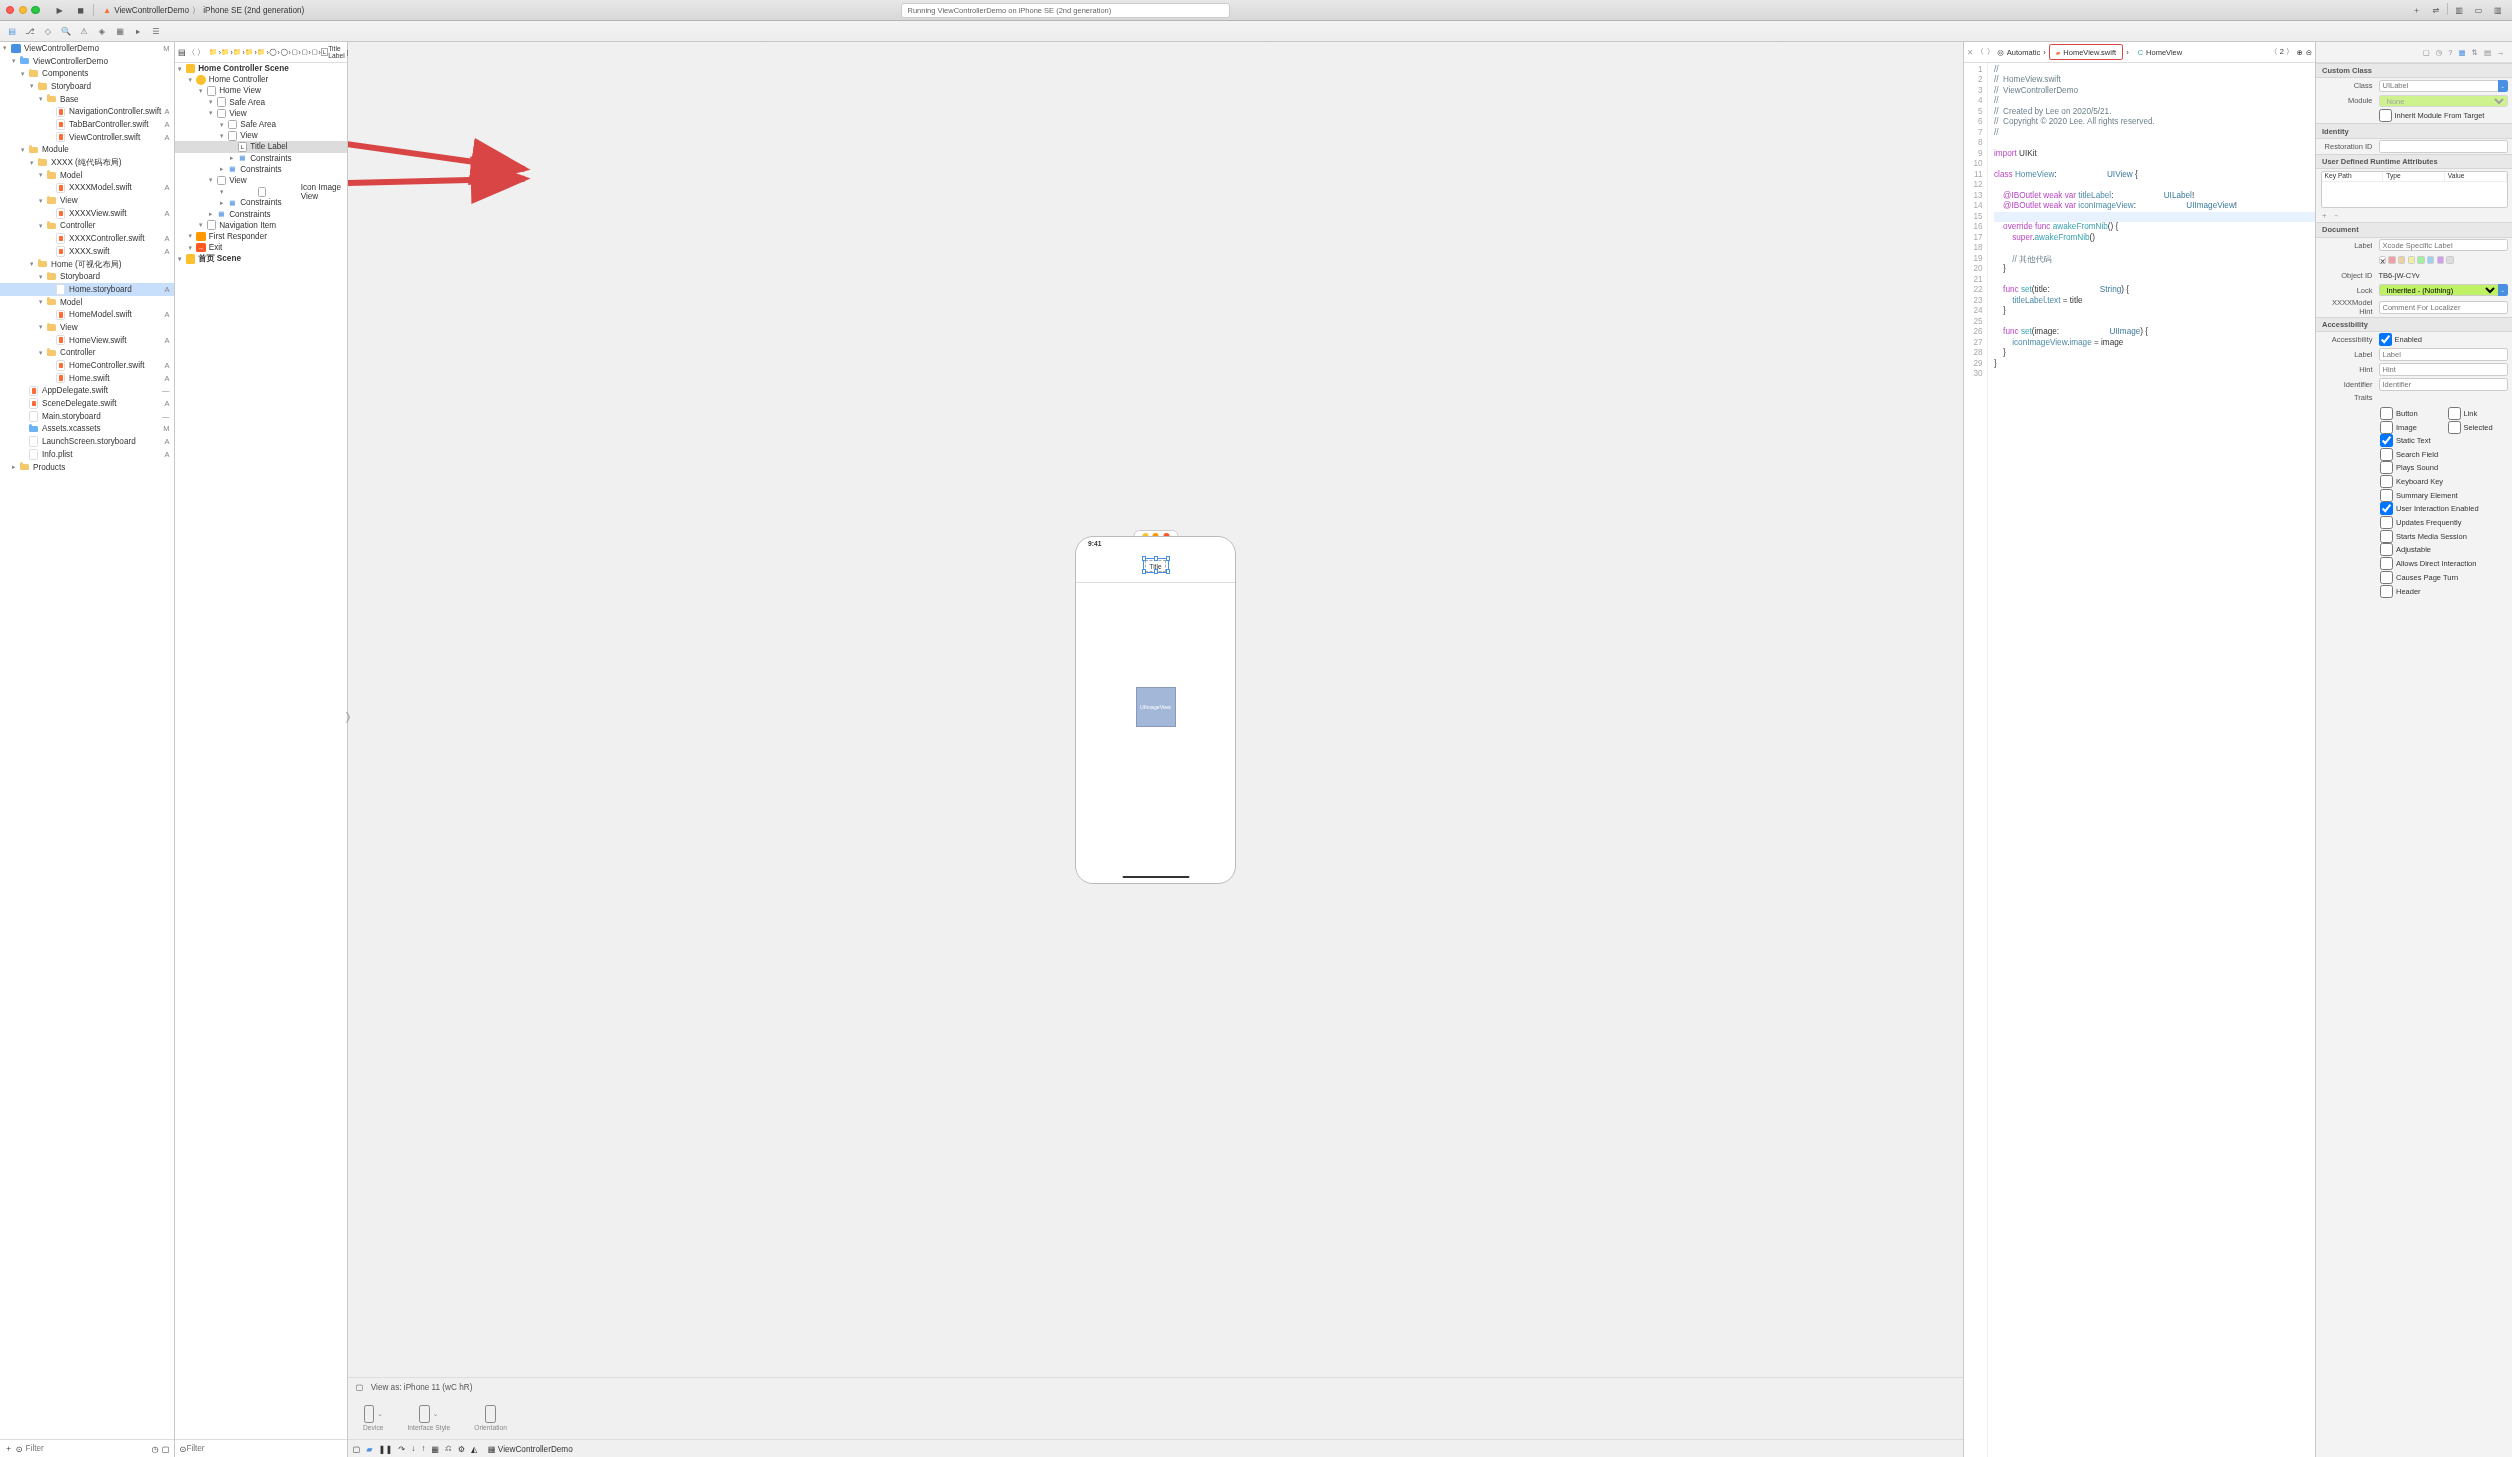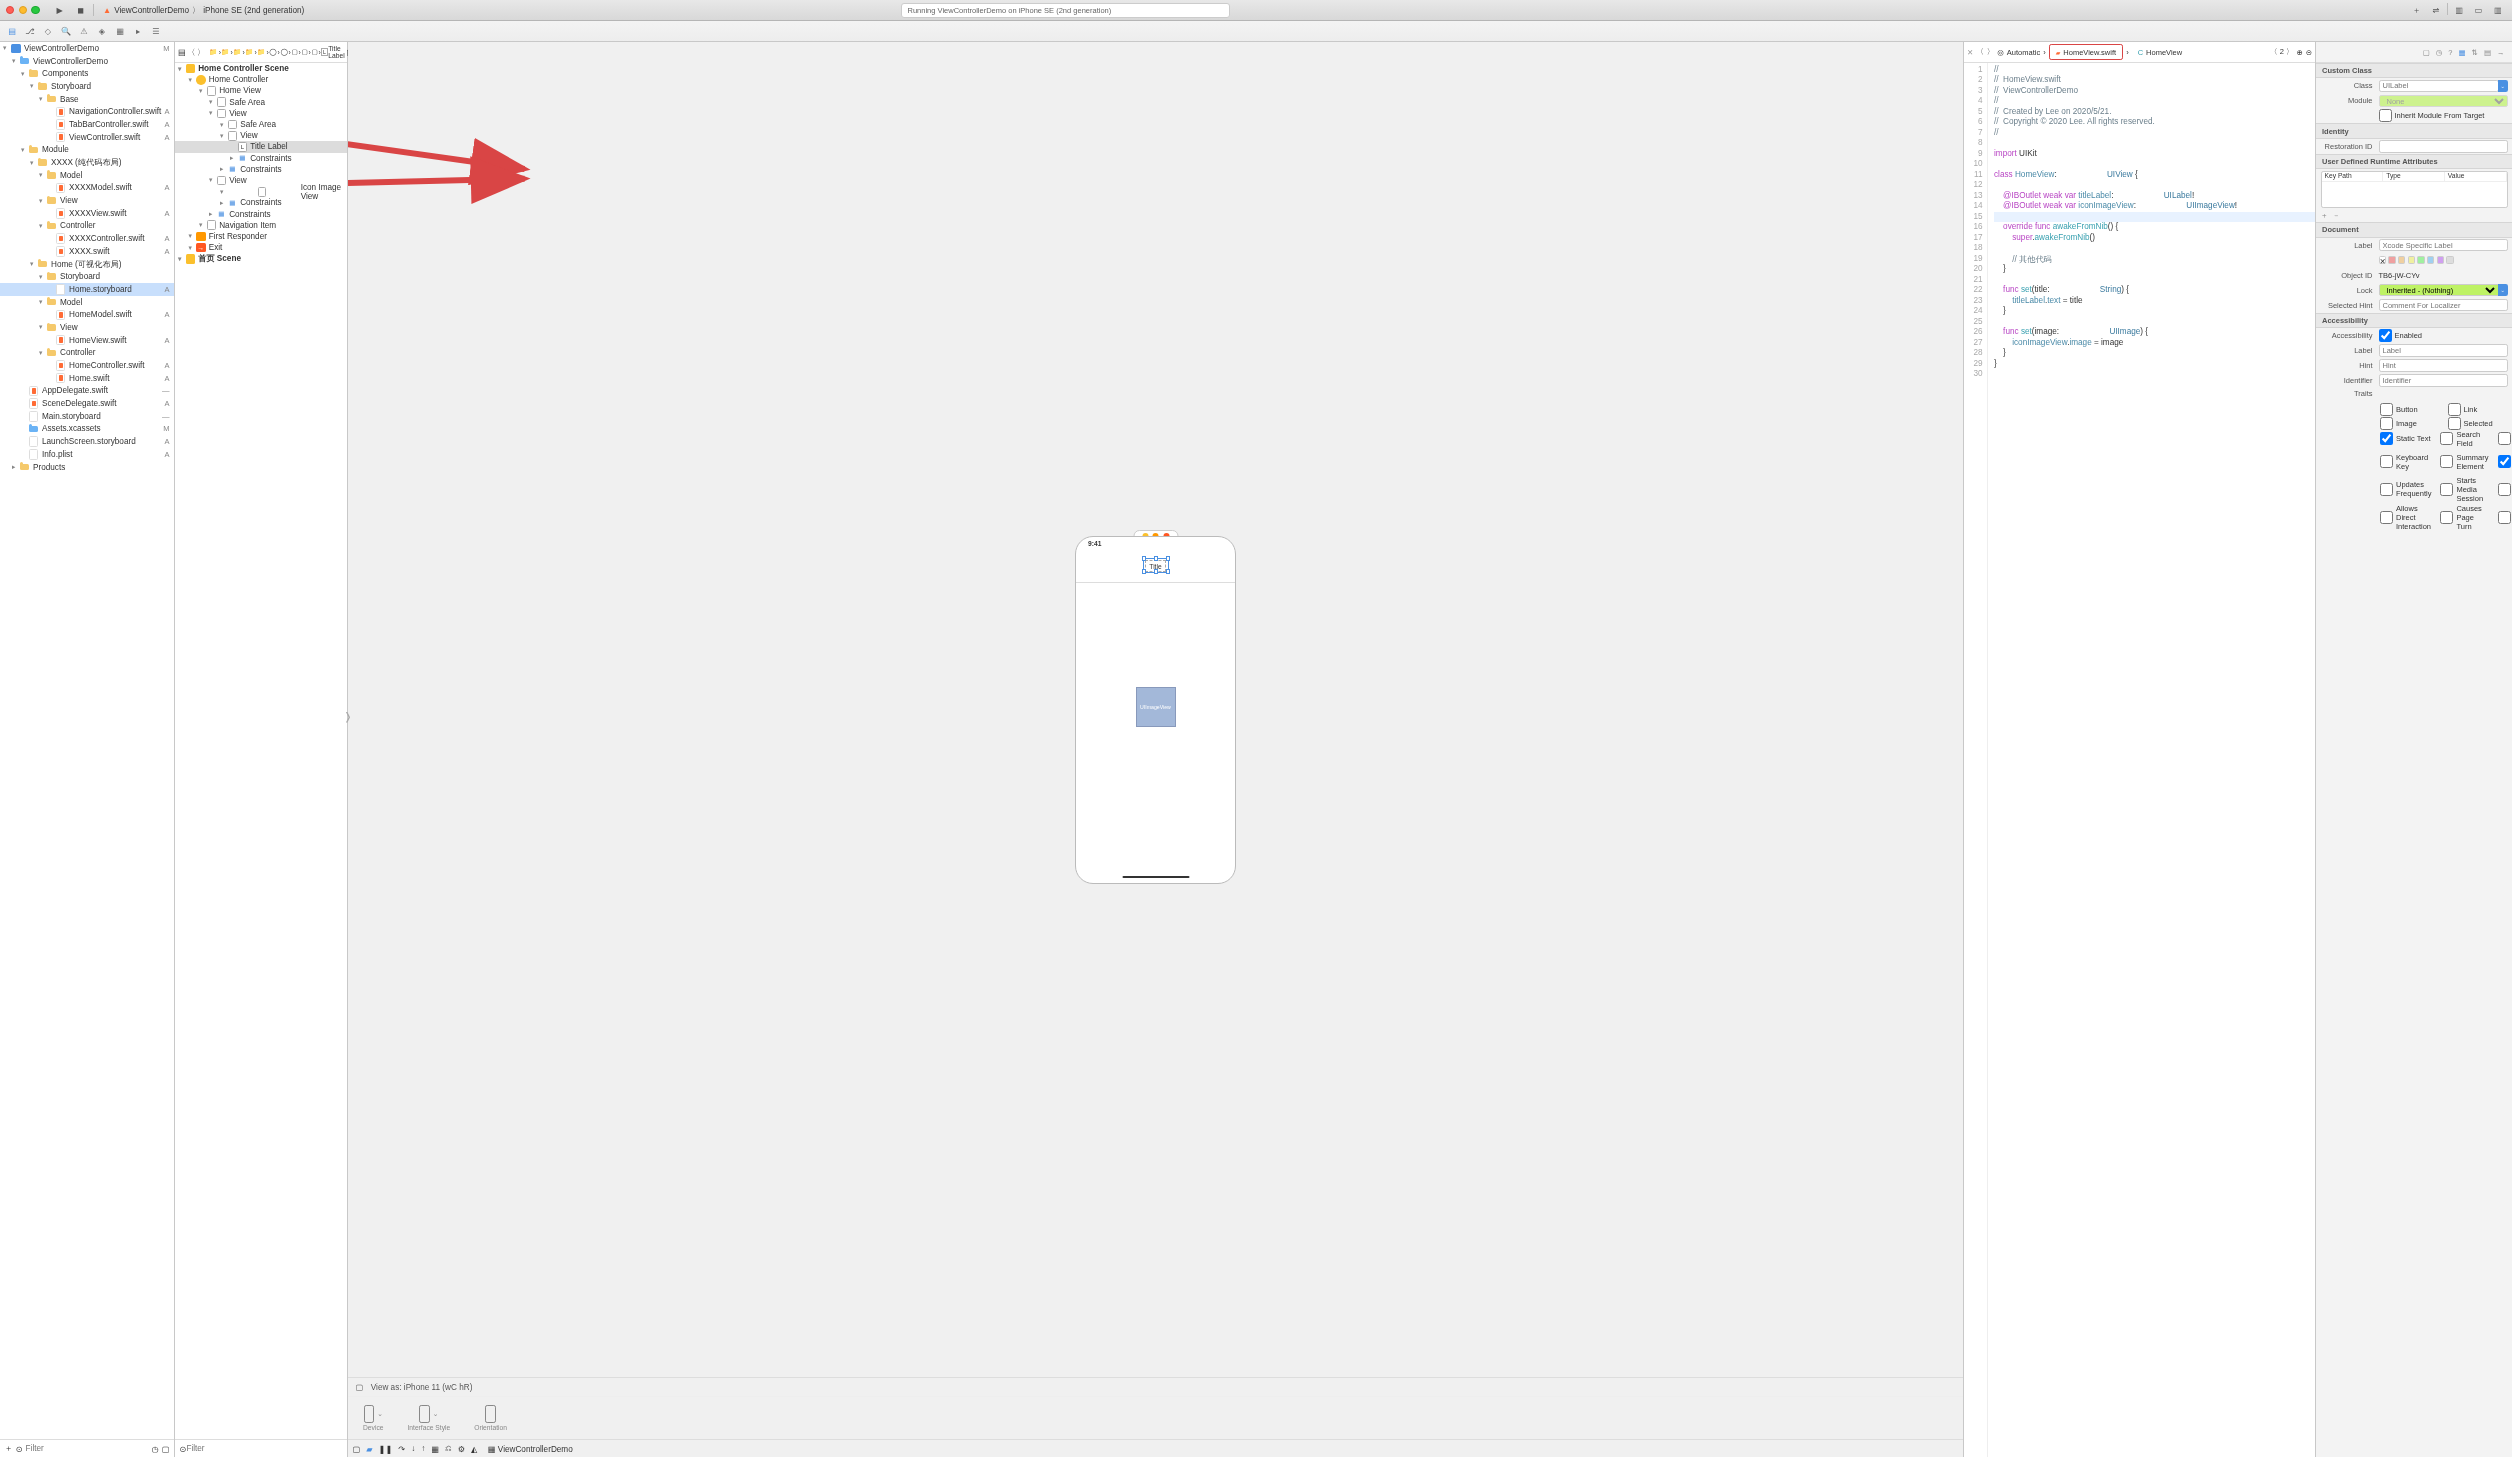--- a/index.html
+++ b/index.html
@@ -102,21 +102,21 @@
 .insp-field { flex: 1; }
 .insp-field input[type=text], .insp-field select { width: 100%; height: 12.7px; border: 0.7px solid #ccc; border-radius: 2.2px; font-size: 7.5px; padding: 0 3px; background: #fff; }
 .insp-field select { background: #bef264; }
 .insp-check { display: flex; align-items: center; gap: 3px; }
 .color-swatches { display: flex; gap: 2.2px; }
 .swatch { width: 7.5px; height: 7.5px; border-radius: 1.5px; border: 0.7px solid #ccc; }
 .insp-table { border: 0.7px solid #ccc; border-radius: 2.2px; margin: 1.5px 4.5px; height: 37px; background: #fff; }
 .insp-table-head { display: flex; font-size: 6.7px; border-bottom: 0.7px solid #eee; height: 10.5px; }
 .insp-table-head div { flex: 1; padding: 0.7px 3px; border-right: 0.7px solid #eee; }
 .traits-grid { display: grid; grid-template-columns: 1fr 1fr; gap: 0.7px 9px; padding-left: 64px; padding-right: 6px; }
-.traits-grid.single { grid-template-columns: 1fr 1fr 1fr; }
+.traits-grid.single { grid-template-columns: 1fr; }
 .dropdown-arrows { width: 10.5px; height: 12.7px; background: #4a90e2; border-radius: 0 2.2px 2.2px 0; margin-left: -1.5px; display: flex; align-items: center; justify-content: center; color: #fff; font-size: 5.2px; }
 
 svg { display: block; }
 </style>
 </head>
 <body>
 
 <div class="toolbar">
   <div class="traffic">
     <div class="dot red"></div>
@@ -791,21 +791,21 @@
         <div class="insp-field">TB6-jW-CYv</div>
       </div>
       <div class="insp-row">
         <div class="insp-label">Lock</div>
         <div class="insp-field" style="display:flex">
           <select style="border-radius:2.2px 0 0 2.2px"><option>Inherited - (Nothing)</option></select>
           <div class="dropdown-arrows">⌄</div>
         </div>
       </div>
       <div class="insp-row">
-        <div class="insp-label">Selected Hint</div>
+        <div class="insp-label">XXXXModel Hint</div>
         <div class="insp-field"><input type="text" placeholder="Comment For Localizer" style=""></div>
       </div>
     </div>
 
     <div class="insp-section">
       <div class="insp-header">Accessibility</div>
       <div class="insp-row">
         <div class="insp-label">Accessibility</div>
         <div class="insp-check">
             <input type="checkbox" checked="" style=""> 

